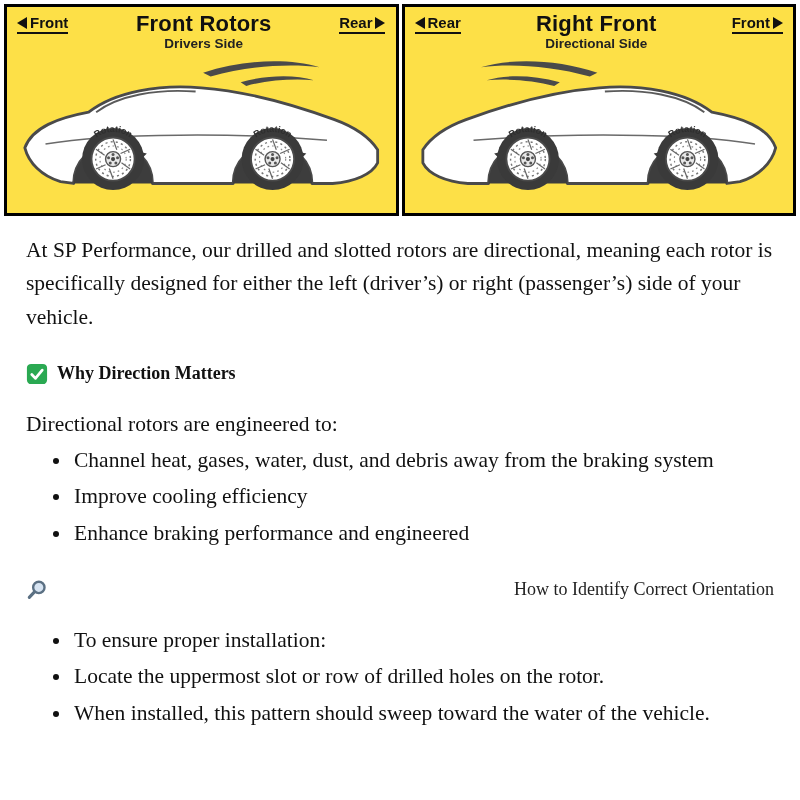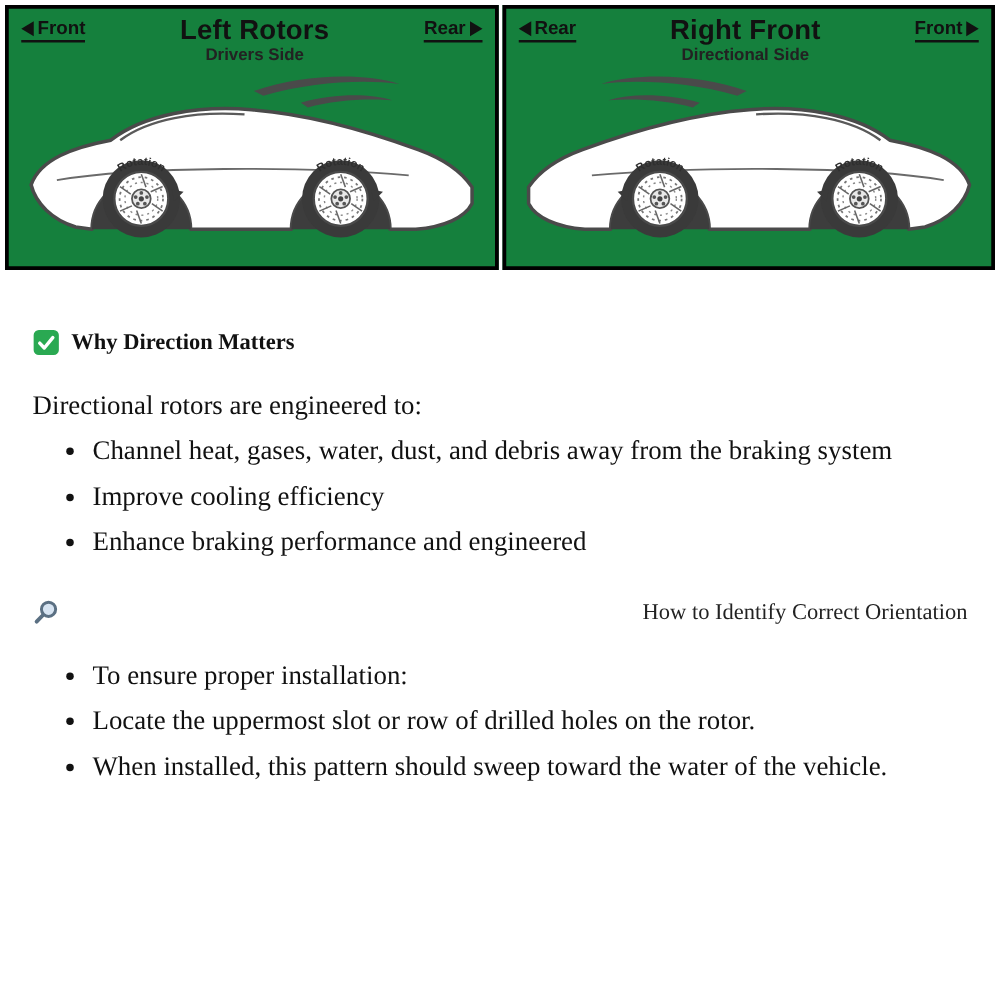--- a/index.html
+++ b/index.html
@@ -1,20 +1,20 @@
 <!DOCTYPE html>
 <html><head>
 <meta charset="utf-8">
 <style>
   html,body { margin:0; padding:0; background:#ffffff; }
   body { width:800px; font-family:"Liberation Serif", serif; color:#111; }
 
   
   .diagram-row { display:flex; gap:3px; margin:4px 4px 0 4px; }
-  .panel { flex:1; border:3px solid #000; background:#15803d; box-sizing:border-box; height:212px; overflow:hidden; }
+  .panel { flex:1; border:3px solid #000; background:#fde047; box-sizing:border-box; height:212px; overflow:hidden; }
   .panel-head { display:flex; justify-content:space-between; align-items:flex-start;
                 padding:5px 10px 0 10px; font-family:"Liberation Sans", sans-serif; }
   .dir { display:flex; align-items:center; gap:3px; font-weight:bold; font-size:15px;
          border-bottom:2.5px solid #111; padding-bottom:1px; margin-top:2px; }
   .tri { width:0; height:0; border-top:6px solid transparent; border-bottom:6px solid transparent; }
   .tri-left  { border-right:10px solid #111; }
   .tri-right { border-left:10px solid #111; }
   .panel-center { text-align:center; line-height:1.1; }
   .panel-title { font-size:22px; font-weight:bold; letter-spacing:.2px; }
   .panel-sub { font-size:13.5px; font-weight:bold; color:#222; margin-top:1px; }
@@ -35,21 +35,21 @@
 
 <div class="diagram-row">
 
   <div class="panel">
     <div class="panel-head">
       <span class="dir">
         <span class="tri tri-left"></span>
         <span>Front</span>
       </span>
       <span class="panel-center">
-        <div class="panel-title">Left Rotors</div>
+        <div class="panel-title">Front Rotors</div>
         <div class="panel-sub">Drivers Side</div>
       </span>
       <span class="dir">
         <span>Rear</span>
         <span class="tri tri-right"></span>
       </span>
     </div>
 
     <svg class="car" viewBox="0 0 392 162">
       <defs>
@@ -161,20 +161,21 @@
         <textPath href="#arcRF" startOffset="50%" text-anchor="middle">Rotation</textPath>
       </text>
       <polygon points="94,104 84,106 92,114" fill="#3a3a3a"></polygon>
       <polygon points="264,104 254,106 262,114" fill="#3a3a3a"></polygon>
     </svg>
   </div>
 </div>
 
 <div class="article">
 
+  <p>At SP Performance, our drilled and slotted rotors are directional, meaning each rotor is specifically designed for either the left (driver’s) or right (passenger’s) side of your vehicle.</p>
 
   <div class="sec-head bold">
     <span class="icon">
       <svg viewBox="0 0 24 24" width="22" height="22">
         <rect x="1" y="1" width="22" height="22" rx="4.5" fill="#2aa952"></rect>
         <path d="M6.3 12.6l4 4.2 7.4-9" stroke="#fff" stroke-width="3" fill="none" stroke-linecap="round" stroke-linejoin="round"></path>
       </svg>
     </span>
     <span>Why Direction Matters</span>
   </div>

